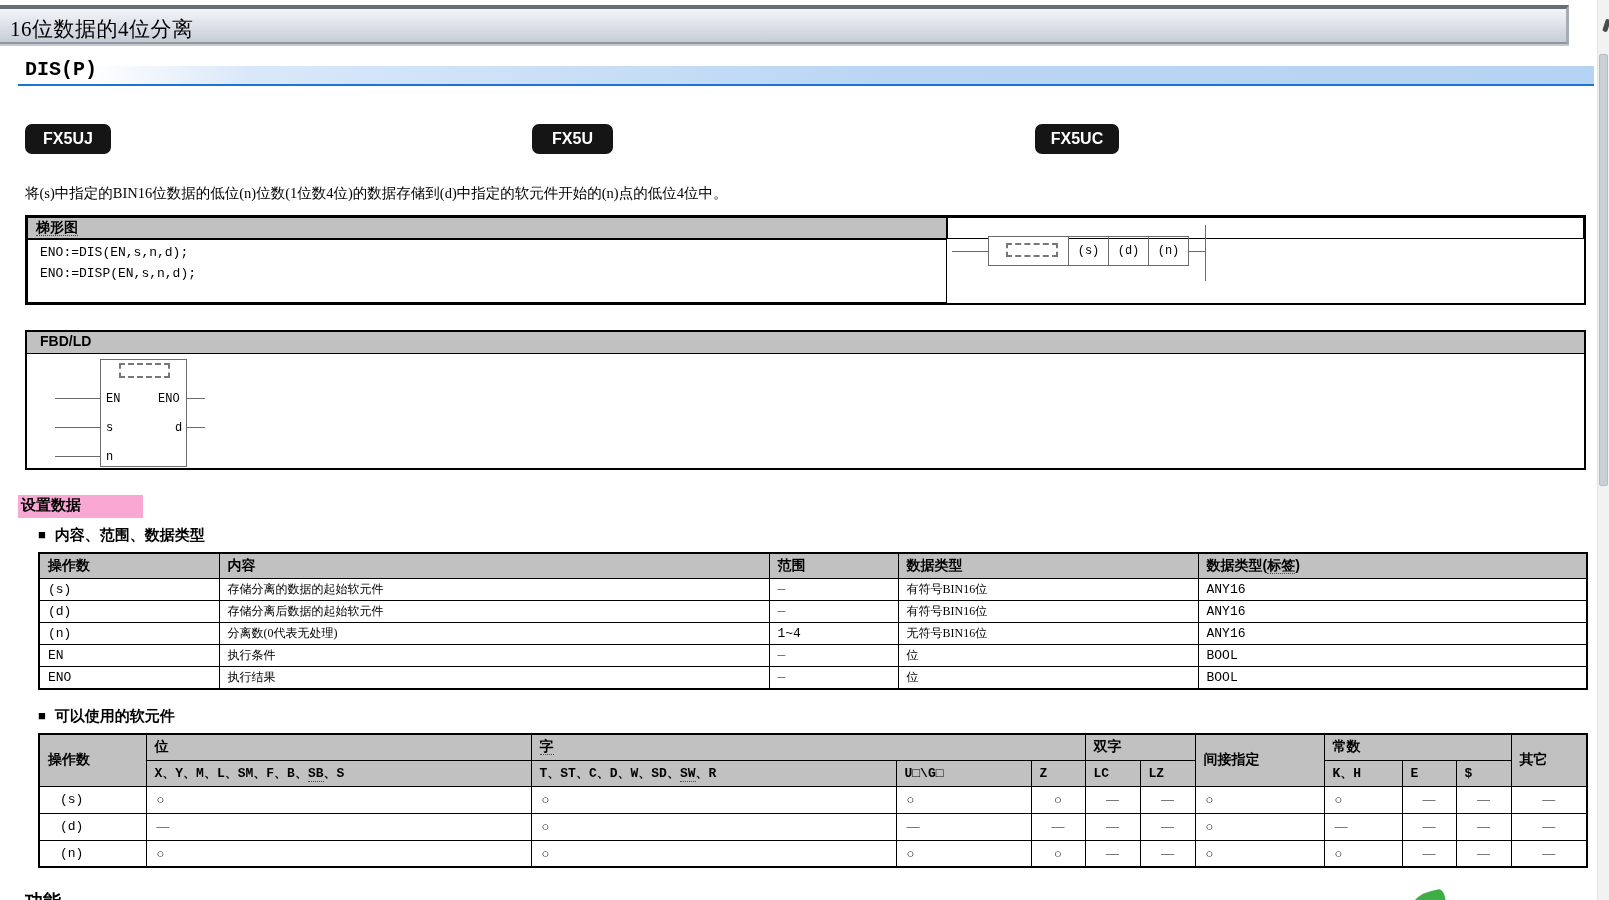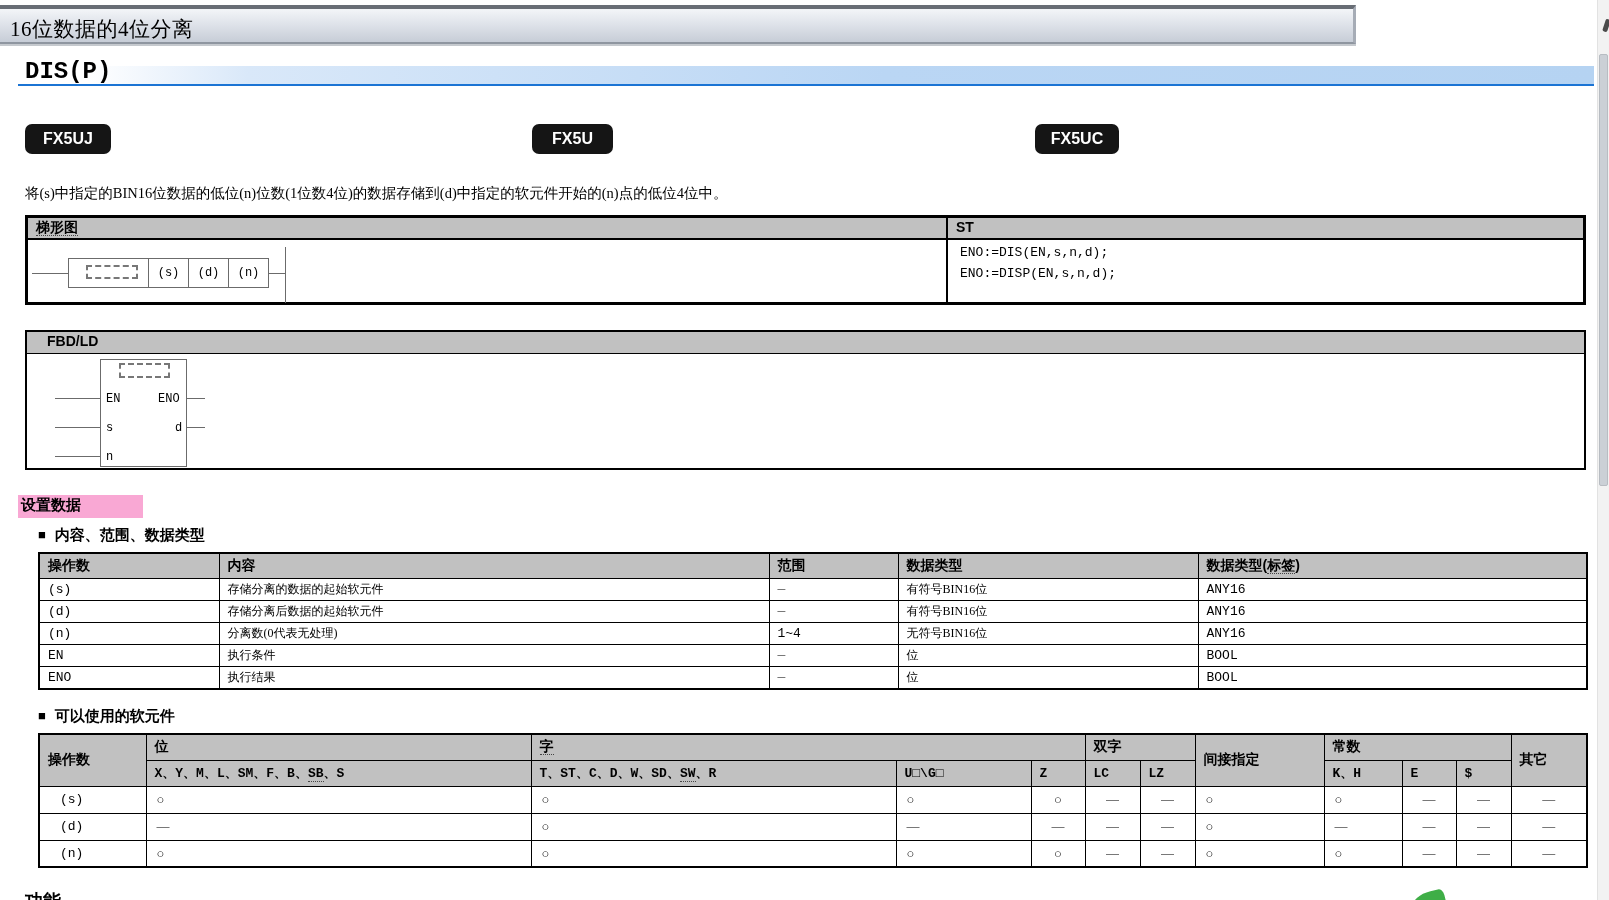--- a/index.html
+++ b/index.html
@@ -6,40 +6,40 @@
   html,body { background:#fff; }
   #page {
     position:relative; width:1609px; height:900px; overflow:hidden;
     background:#ffffff; color:#000;
     font-family:"Liberation Sans", sans-serif;
   }
   .cjk { font-family:"Liberation Serif","DejaVu Serif",serif; }
 
   
   .titlebar {
-    position:absolute; left:0; top:5px; width:1356px; height:39px;
+    position:absolute; left:0; top:5px; width:1569px; height:39px;
     background:linear-gradient(to bottom,#f3f5f8 0%,#dfe3ea 45%,#c7cdd7 100%);
     border-top:4px solid #686d75;
     border-right:3px solid #a6acb6;
     border-bottom:2px solid #8f96a0;
     box-shadow:0 2px 0 rgba(150,156,166,.55);
   }
   .titlebar-text {
     position:absolute; left:10px; top:6px; font-size:21px; letter-spacing:.5px;
     font-family:"Liberation Serif","DejaVu Serif",serif;
   }
 
   
   .dis-band {
     position:absolute; left:18px; top:66px; width:1576px; height:20px;
     background:linear-gradient(to right,#ffffff 0px,#ffffff 70px,#d9e8f9 230px,#bad6f4 55%,#b5d3f2 100%);
     border-bottom:2px solid #1b74d4;
   }
   .dis-text {
-    position:absolute; left:25px; top:58px; font-size:24px; font-weight:bold;
+    position:absolute; left:25px; top:58px; font-size:20px; font-weight:bold;
     font-family:"Liberation Mono","DejaVu Sans Mono",monospace;
   }
 
   
   .badge {
     position:absolute; top:124px; height:30px; border-radius:7px;
     background:#151515; color:#fff; font-weight:bold; font-size:16px;
     display:flex; align-items:center; justify-content:center; padding:0 12px;
   }
   .badge.b1 { left:25px;  min-width:86px; }
@@ -64,21 +64,21 @@
   .lline { position:absolute; background:#6b6b6b; }
   .lbox  { position:absolute; border:1px solid #6b6b6b; background:#fff; }
   .dashdot { position:absolute; border:2px dashed #777; }
   .lparam { position:absolute; width:41px; height:30px; border:1px solid #6b6b6b; top:18px;
     display:flex; align-items:center; justify-content:center; font-size:12px;
     font-family:"Liberation Mono","DejaVu Sans Mono",monospace; }
   .st-line { position:absolute; left:12px; font-size:13px; font-family:"Liberation Mono","DejaVu Sans Mono",monospace; }
 
   
   #fbd { left:25px; top:330px; width:1561px; height:140px; border:2px solid #000; }
-  #fbd .hrow { height:22px; background:#c1c1c1; border-bottom:1px solid #000; font-weight:bold; font-size:14px; padding:1px 20px; }
+  #fbd .hrow { height:22px; background:#c1c1c1; border-bottom:1px solid #000; font-weight:bold; font-size:14px; padding:1px 13px; }
   #fbd .body { position:relative; height:114px; }
   .fbd-label { position:absolute; font-size:12px; font-family:"Liberation Mono","DejaVu Sans Mono",monospace; }
 
   
   .sec-heading {
     position:absolute; left:18px; top:495px; font-size:15px; font-weight:bold;
     background:#f9a8d4; min-width:125px; padding:1px 4px 3px 3px;
   }
   .sub-heading { position:absolute; font-size:15px; font-weight:bold; }
   .sub-heading .bullet { font-size:13px; margin-right:9px; position:relative; top:-1px; }
@@ -124,21 +124,20 @@
   <div class="dis-text">DIS(P)</div>
 
   <div class="badge b1">FX5UJ</div>
   <div class="badge b2">FX5U</div>
   <div class="badge b3">FX5UC</div>
 
   <div class="description cjk">将(s)中指定的BIN16位数据的低位(n)位数(1位数4位)的数据存储到(d)中指定的软元件开始的(n)点的低位4位中。</div>
 
   <div id="ladder-st" class="tbl-wrap">
     <div class="hcell"><span class="glossary">梯形图</span></div>
-    <div class="hcell">ST</div>
     <div class="bcell">
       <div class="lline" style="left:4px; top:33px; width:36px; height:1px;"></div>
       <div class="lbox" style="left:40px; top:18px; width:81px; height:30px;">
         <div class="dashdot" style="left:17px; top:6px; width:52px; height:14px;"></div>
       </div>
       <div class="lparam" style="left:120px;">(s)</div>
       <div class="lparam" style="left:160px;">(d)</div>
       <div class="lparam" style="left:200px;">(n)</div>
       <div class="lline" style="left:240px; top:33px; width:17px; height:1px;"></div>
       <div class="lline" style="left:257px; top:7px; width:1px; height:56px;"></div>

